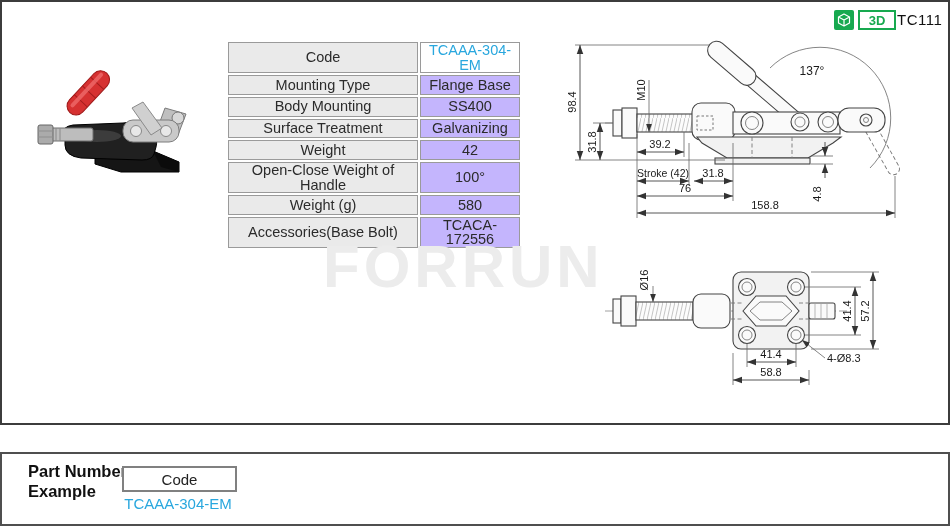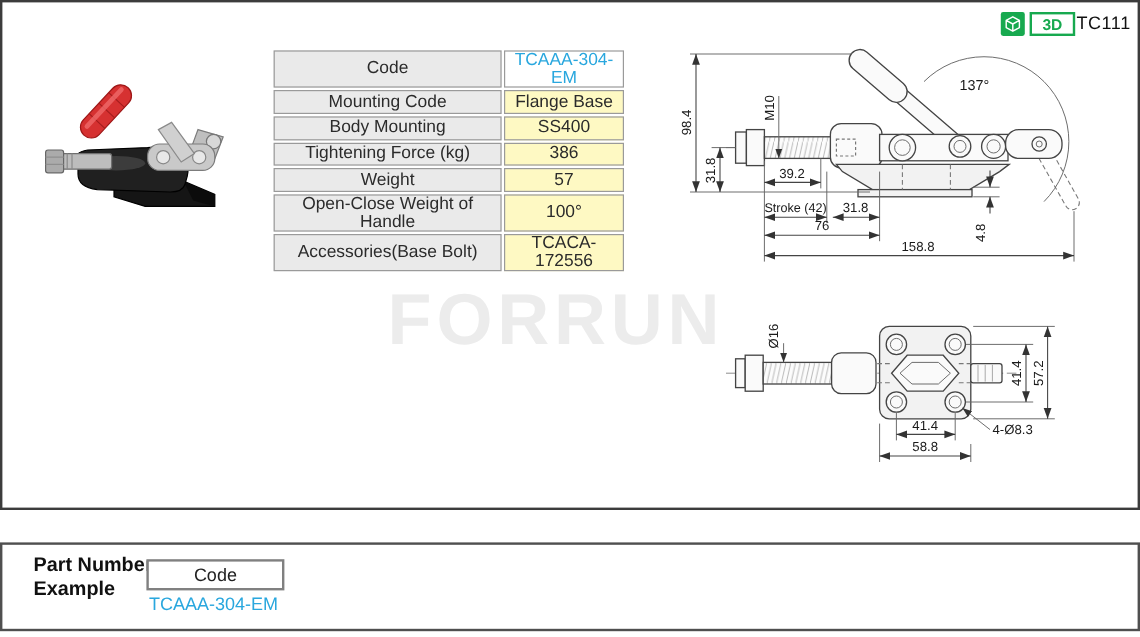--- a/index.html
+++ b/index.html
@@ -14,21 +14,21 @@
   .badge-wrap{position:absolute;top:10px;left:834px;display:flex;align-items:center;gap:4px;}
   .cube-box{width:20px;height:20px;background:#17A94F;border-radius:2px;display:flex;align-items:center;justify-content:center;}
   .b3d-box{width:34px;height:16px;border:2px solid #17A94F;background:#fff;color:#17A94F;
     font-weight:bold;font-size:13px;display:flex;align-items:center;justify-content:center;text-align:center;}
   .page-code{position:absolute;top:11px;left:897px;font-size:15px;letter-spacing:.5px;color:#111;}
 
   
   .spec{position:absolute;left:226px;top:40px;border-collapse:separate;border-spacing:2px;}
   .spec td{border:1px solid #9a9a9a;height:17.8px;font-size:14.5px;text-align:center;padding:0 2px;color:#2b2b2b;line-height:1;}
   .spec .lbl{width:184px;background:#eaeaea;}
-  .spec .val{width:94px;background:#fef9c3;}
+  .spec .val{width:94px;background:#c4b5fd;}
   .spec .val-code{background:#ffffff;color:#29A7DE;}
 
   
   .wm{position:absolute;left:323px;top:232px;font-size:60px;font-weight:700;letter-spacing:4px;
       color:#ececec;user-select:none;}
 
   
   svg text{font-family:"Liberation Sans",sans-serif;font-size:11px;fill:#1a1a1a;}
   .dimtxt{font-size:11px;}
   .dimtxt-sm{font-size:10.5px;}
@@ -93,38 +93,42 @@
   </g>
 </svg>
 
 <table class="spec">
   <tbody>
       <tr>
     <td class="lbl">Code</td>
     <td class="val val-code">TCAAA-304-EM</td>
   </tr>
   <tr>
-    <td class="lbl">Mounting Code</td>
+    <td class="lbl">Mounting Type</td>
     <td class="val">Flange Base</td>
   </tr>
   <tr>
     <td class="lbl">Body Mounting</td>
     <td class="val">SS400</td>
   </tr>
   <tr>
-    <td class="lbl">Tightening Force (kg)</td>
-    <td class="val">386</td>
+    <td class="lbl">Surface Treatment</td>
+    <td class="val">Galvanizing</td>
   </tr>
   <tr>
     <td class="lbl">Weight</td>
-    <td class="val">57</td>
+    <td class="val">42</td>
   </tr>
   <tr>
     <td class="lbl">Open-Close  Weight of Handle</td>
     <td class="val">100°</td>
+  </tr>
+  <tr>
+    <td class="lbl">Weight (g)</td>
+    <td class="val">580</td>
   </tr>
   <tr>
     <td class="lbl">Accessories(Base Bolt)</td>
     <td class="val">TCACA-172556</td>
   </tr>
 </tbody>
   </table>
 
 <div class="wm">FORRUN</div>
 

